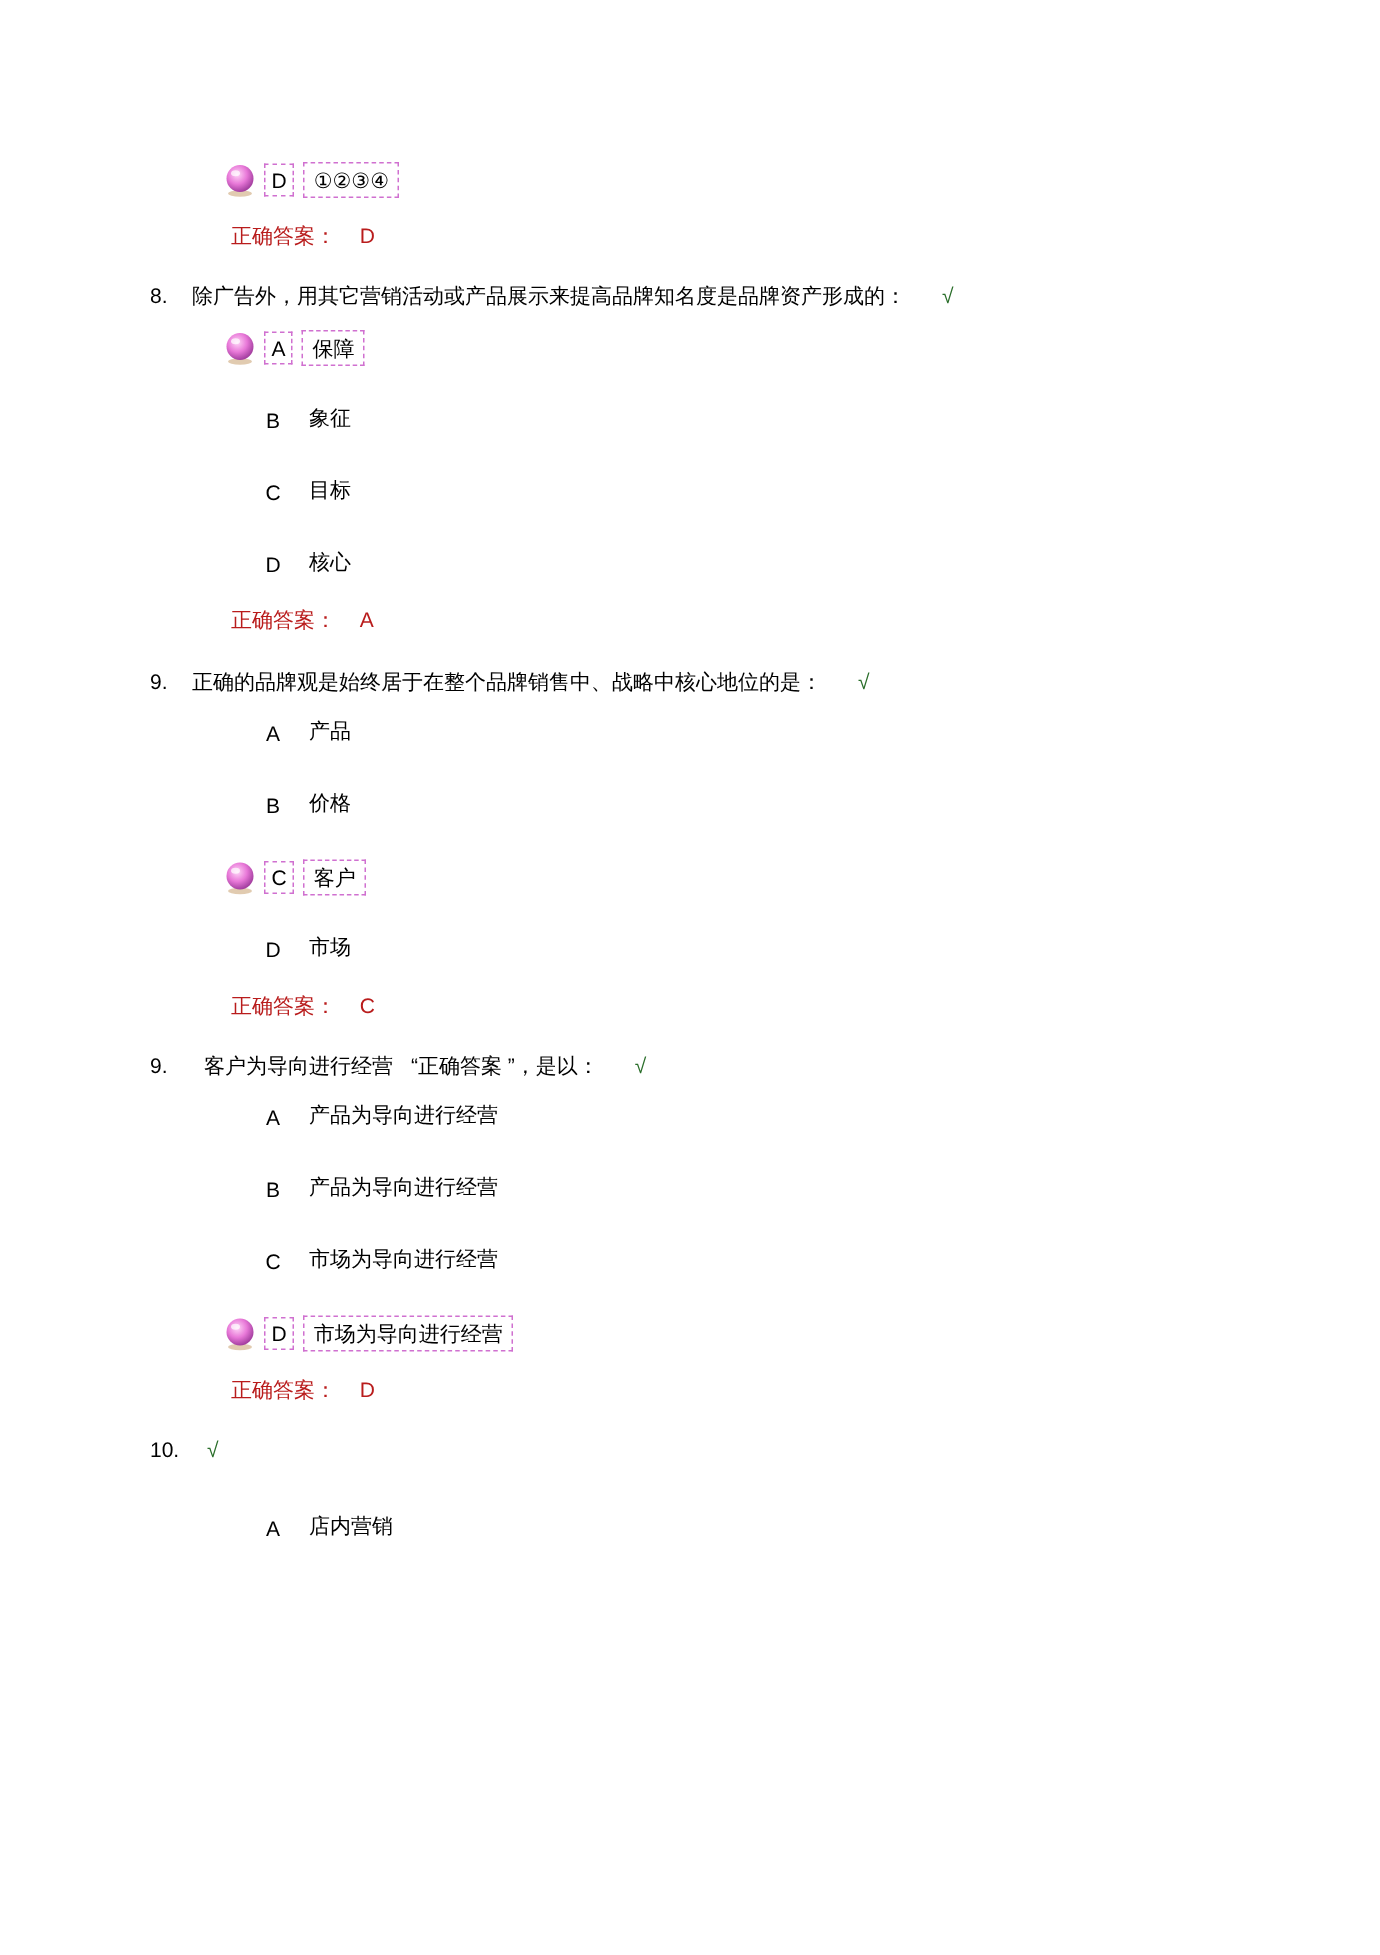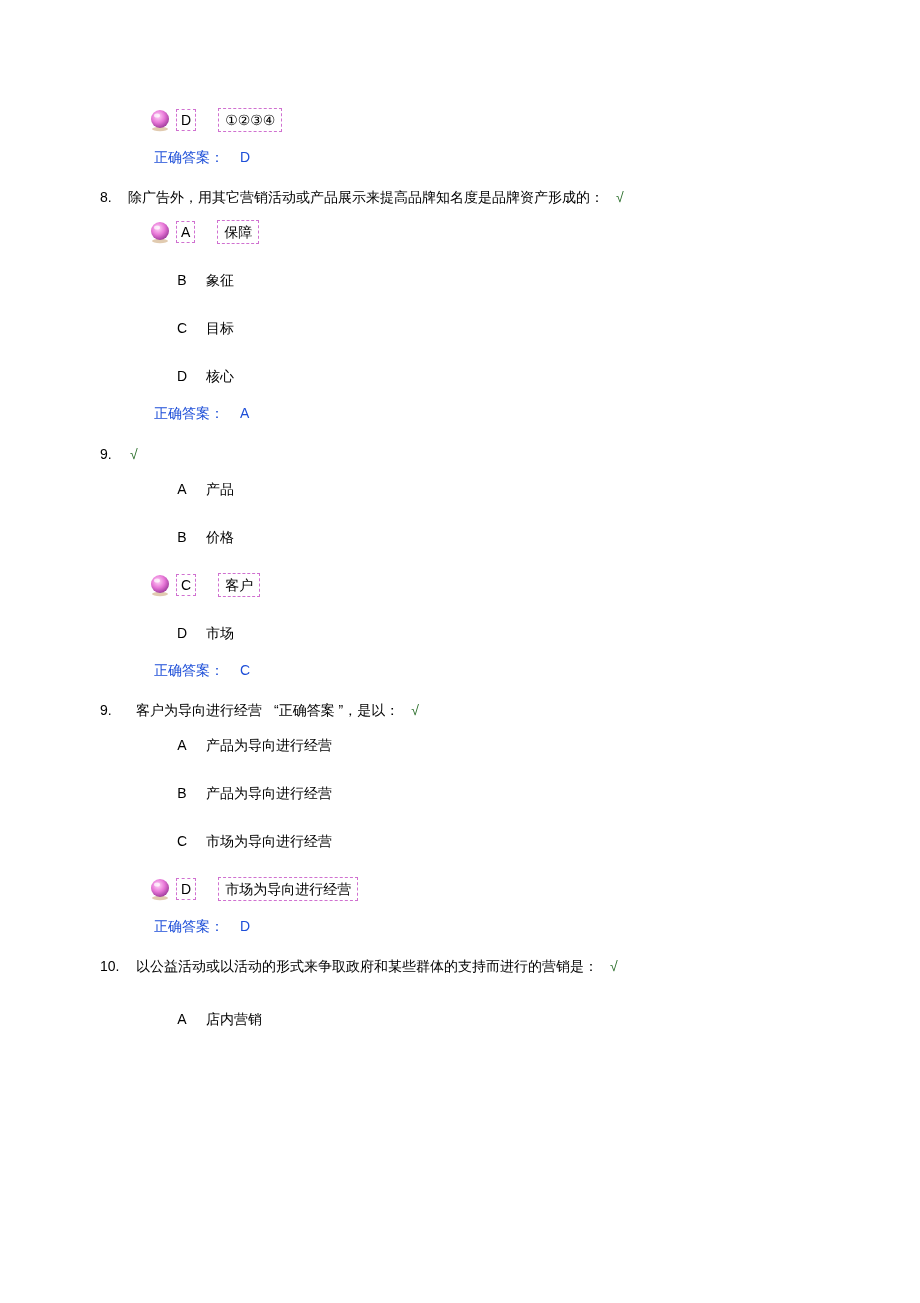--- a/index.html
+++ b/index.html
@@ -30,51 +30,51 @@
     .option-letter {
       display: inline-block;
       min-width: 20px;
       text-align: center;
       margin-right: 10px;
       font-family: Arial, sans-serif;
     }
     .option-text {
       display: inline-block;
       padding: 2px 4px;
+      font-family: Liberation Mono, monospace;
     }
     .dashed-box {
       border: 1px dashed #d070d0;
       padding: 2px 6px;
-      margin-left: 16px;
     }
     .letter-box {
       border: 1px dashed #d070d0;
       padding: 1px 4px;
       margin-right: 6px;
       font-family: Arial, sans-serif;
     }
     .correct-answer {
       margin: 10px 0 16px 43px;
       padding: 4px 6px;
-      color: #1d4ed8;
+      color: #b91c1c;
     }
     .correct-answer .ans-label { margin-right: 12px; }
     .correct-answer .ans-letter { font-family: Arial, sans-serif; }
     .question-row {
       margin: 18px 0 12px -5px;
       display: flex;
       align-items: flex-start;
     }
     .q-num {
       min-width: 28px;
       font-family: Arial, sans-serif;
     }
     .q-text {
       flex: none;
-      margin-right: 10px;
+      margin-right: 22px;
     }
     .q-text .pad { display:inline-block; width:12px; }
     .check {
       color: #2a6e2a;
       font-size: 14px;
       margin-left: 2px;
       font-family: Arial, sans-serif;
     }
     .gap-small { height: 6px; }
     .gap-big { height: 12px; }
@@ -140,20 +140,21 @@
   <span class="option-text">核心</span>
 </div>
 
 <div class="correct-answer">
   <span class="ans-label">正确答案：</span>
   <span class="ans-letter">A</span>
 </div>
 
 <div class="question-row">
   <span class="q-num">9.</span>
+  <span class="q-text">正确的品牌观是始终居于在整个品牌销售中、战略中核心地位的是：</span>
   <span class="check">√</span>
 </div>
 
 <div class="option-row plain-indent">
   <span class="option-letter">A</span>
   <span class="option-text">产品</span>
 </div>
 <div class="gap-small"></div>
 <div class="option-row plain-indent">
   <span class="option-letter">B</span>
@@ -217,21 +218,20 @@
   <span class="dashed-box">市场为导向进行经营</span>
 </div>
 
 <div class="correct-answer">
   <span class="ans-label">正确答案：</span>
   <span class="ans-letter">D</span>
 </div>
 
 <div class="question-row">
   <span class="q-num" style="min-width:36px">10.</span>
-  <span class="q-text">以公益活动或以活动的形式来争取政府和某些群体的支持而进行的营销是：</span>
   <span class="check">√</span>
 </div>
 
 <div class="gap-big"></div>
 <div class="option-row plain-indent">
   <span class="option-letter">A</span>
   <span class="option-text">店内营销</span>
 </div>
 
 </body></html>

